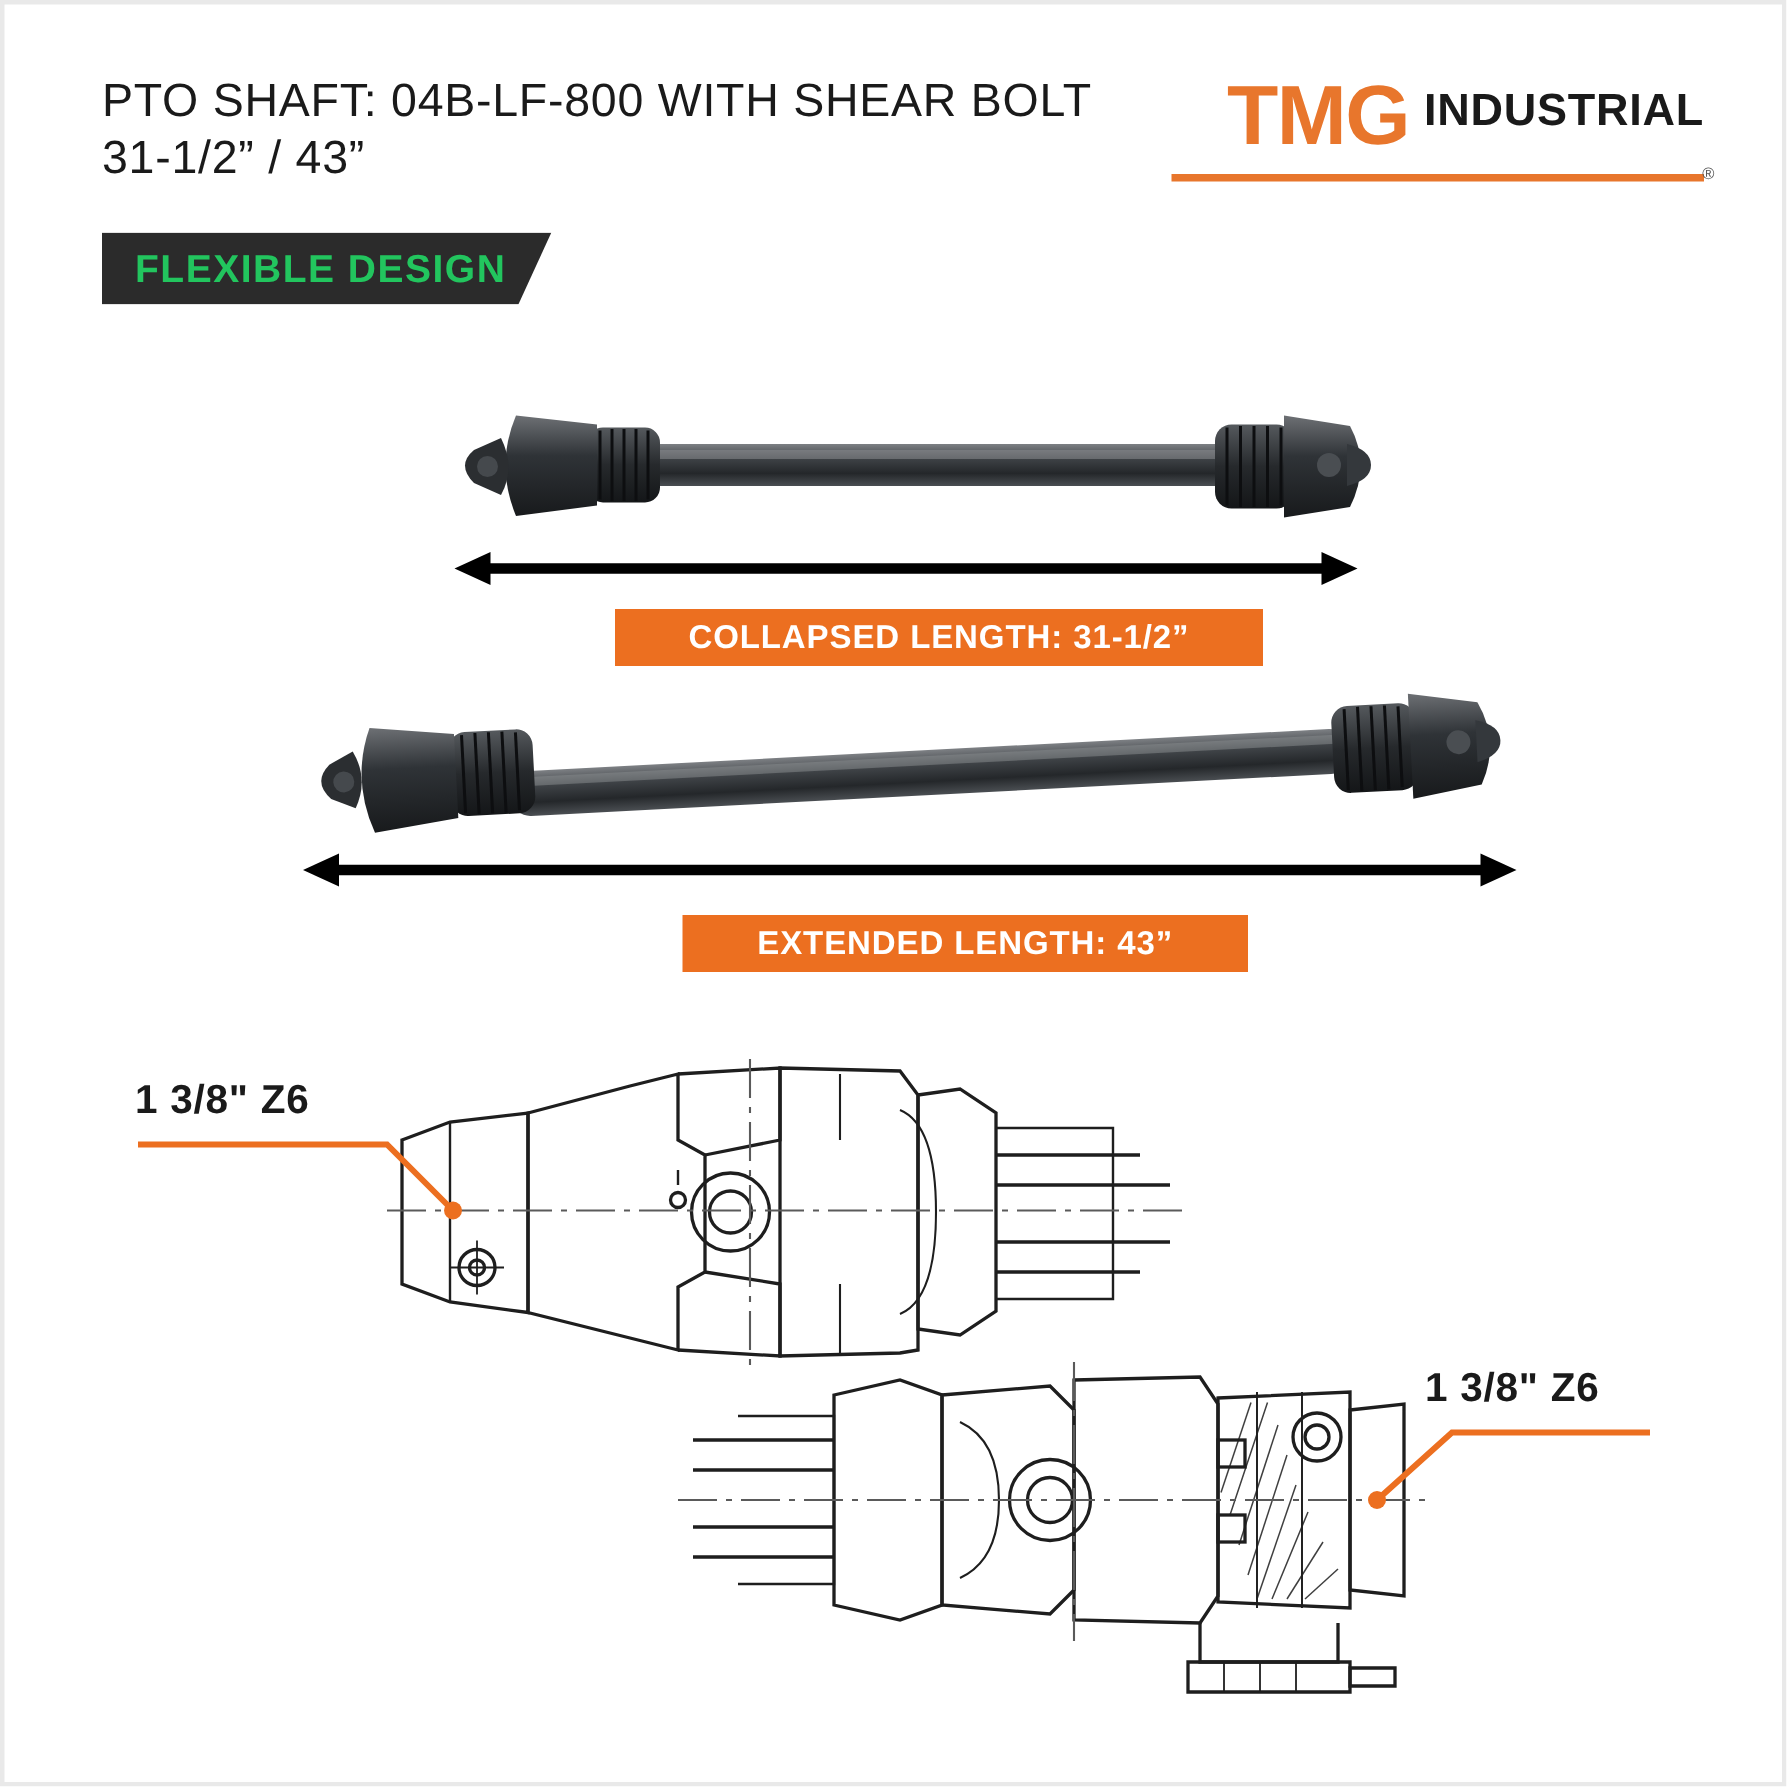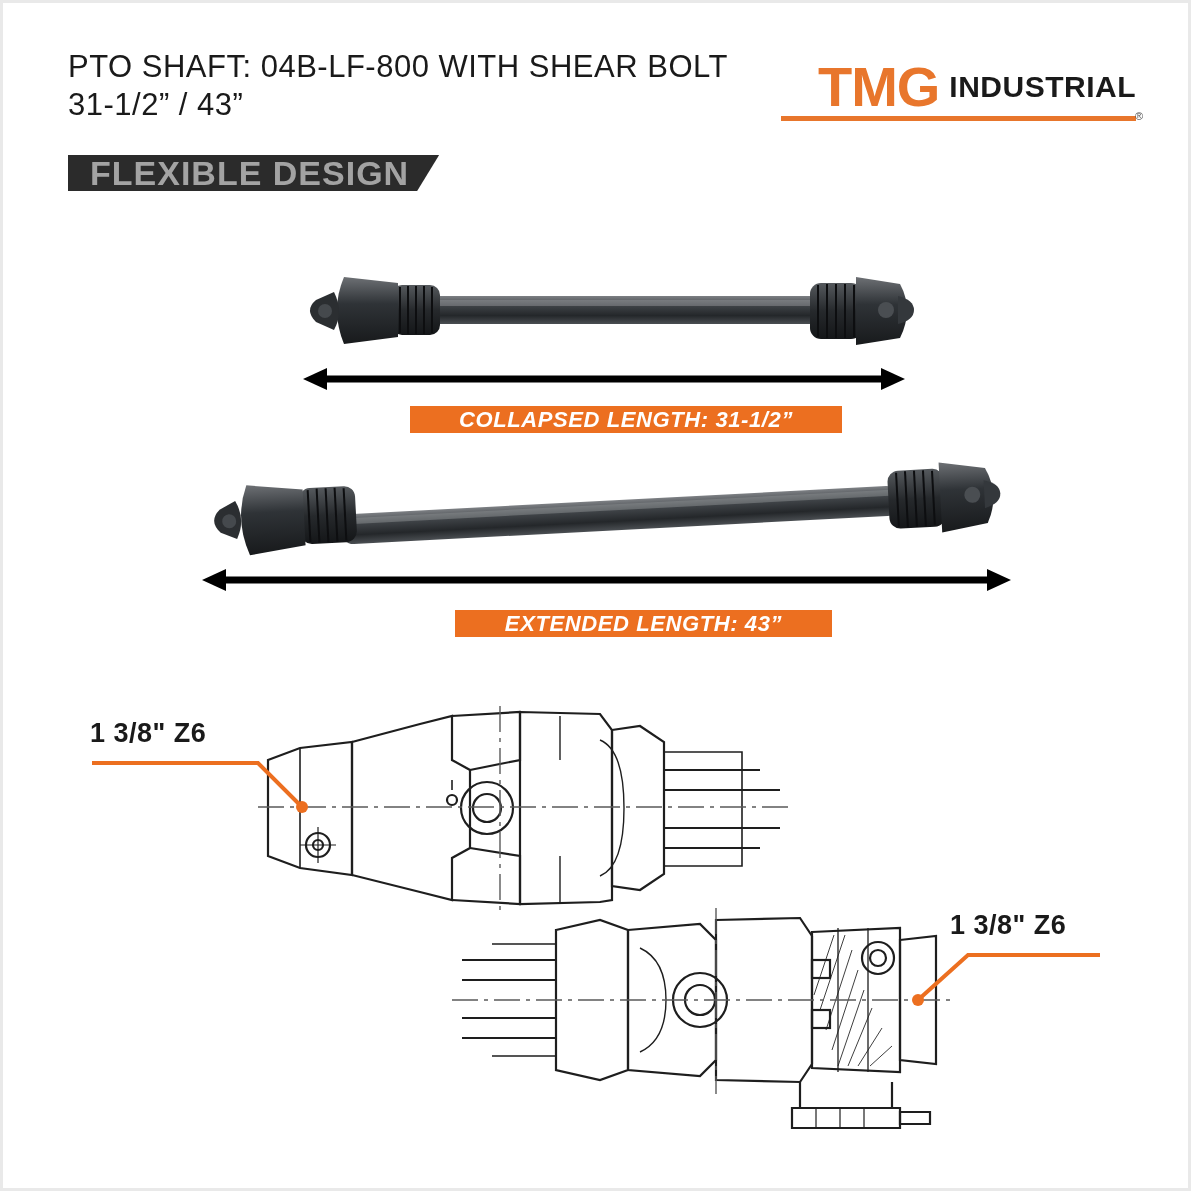--- a/index.html
+++ b/index.html
@@ -18,32 +18,32 @@
 
   
   .title{
     position:absolute;left:68px;top:48px;width:680px;
     font-size:31px;font-weight:normal;line-height:1.22;
     letter-spacing:0.5px;color:#1a1a1a;
     text-transform:uppercase;
   }
   .badge{
     position:absolute;left:68px;top:155px;
-    height:36px;display:flex;align-items:center;
-    background:#2b2b2b;color:#a3a3a3;
-    font-size:34px;font-weight:bold;letter-spacing:1px;
+    height:48px;display:flex;align-items:center;
+    background:#2b2b2b;color:#22c55e;
+    font-size:26px;font-weight:bold;letter-spacing:1px;
     padding:0 30px 0 22px;
     text-transform:uppercase;
     clip-path:polygon(0 0, 100% 0, calc(100% - 22px) 100%, 0 100%);
   }
 
   
   .logo{
-    position:absolute;right:55px;top:60px;
-    display:flex;align-items:center;gap:10px;
+    position:absolute;right:55px;top:50px;
+    display:flex;align-items:flex-start;gap:10px;
   }
   .logo-tmg{
     font-size:56px;font-weight:bold;color:#e8762c;
     letter-spacing:-1px;line-height:0.95;
     font-family:"Liberation Sans", sans-serif;
   }
   .logo-ind{
     font-size:30px;font-weight:bold;color:#1a1a1a;
     letter-spacing:0.5px;line-height:1.6;
   }
@@ -52,23 +52,23 @@
     background:#e8762c;
   }
   .logo-reg{
     position:absolute;right:48px;top:110px;font-size:11px;color:#555;
   }
 
   
   .shaft-wrap{position:absolute;left:0;top:0;width:1191px;height:1191px;pointer-events:none;}
 
   .dim-label{
-    position:absolute;height:27px;display:flex;align-items:center;justify-content:center;
+    position:absolute;height:38px;display:flex;align-items:center;justify-content:center;
     background:#ec6f20;color:#ffffff;font-weight:bold;font-size:22px;letter-spacing:0.6px;
-    padding:0 16px;text-transform:uppercase;font-style:italic;
+    padding:0 16px;text-transform:uppercase;
   }
   .callout{
     position:absolute;font-size:27px;font-weight:bold;color:#1a1a1a;letter-spacing:0.5px;
   }
 </style>
 </head>
 <body>
 
 <div class="frame"></div>
 

